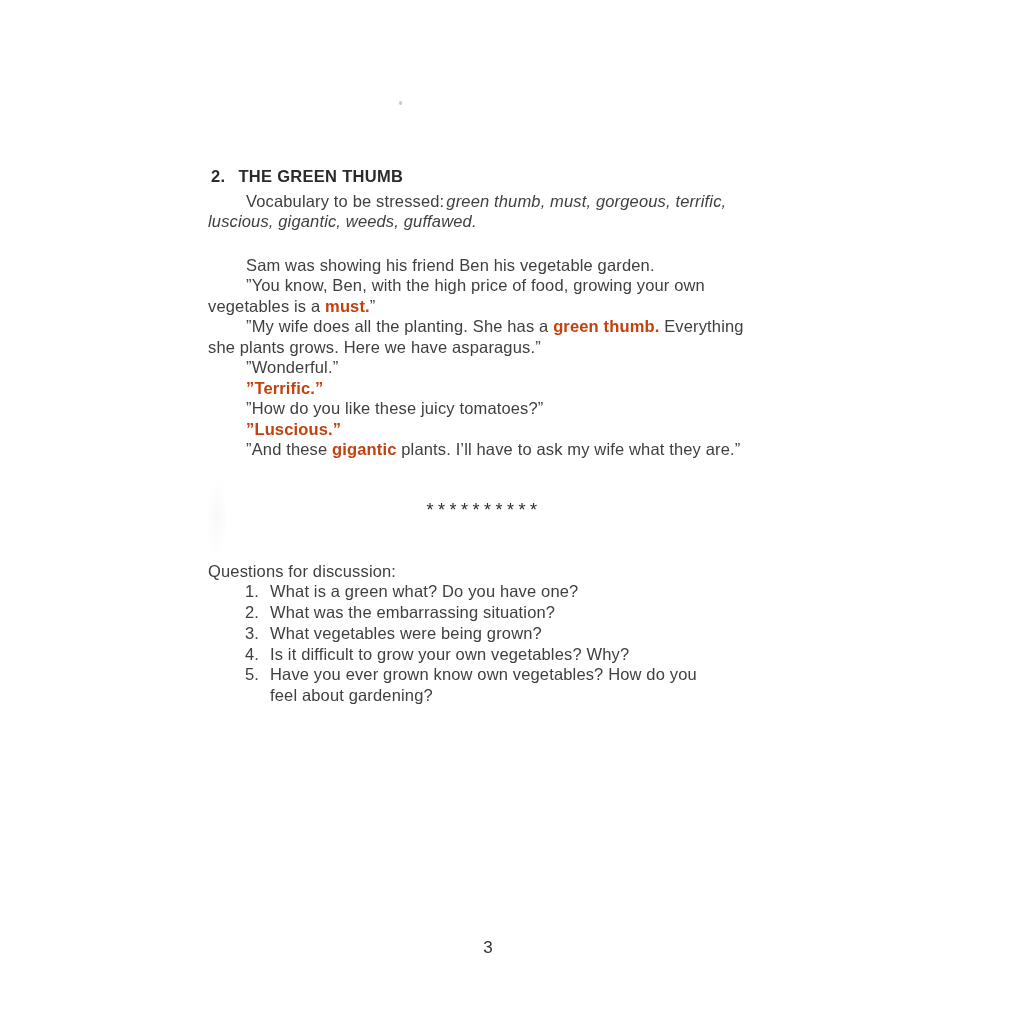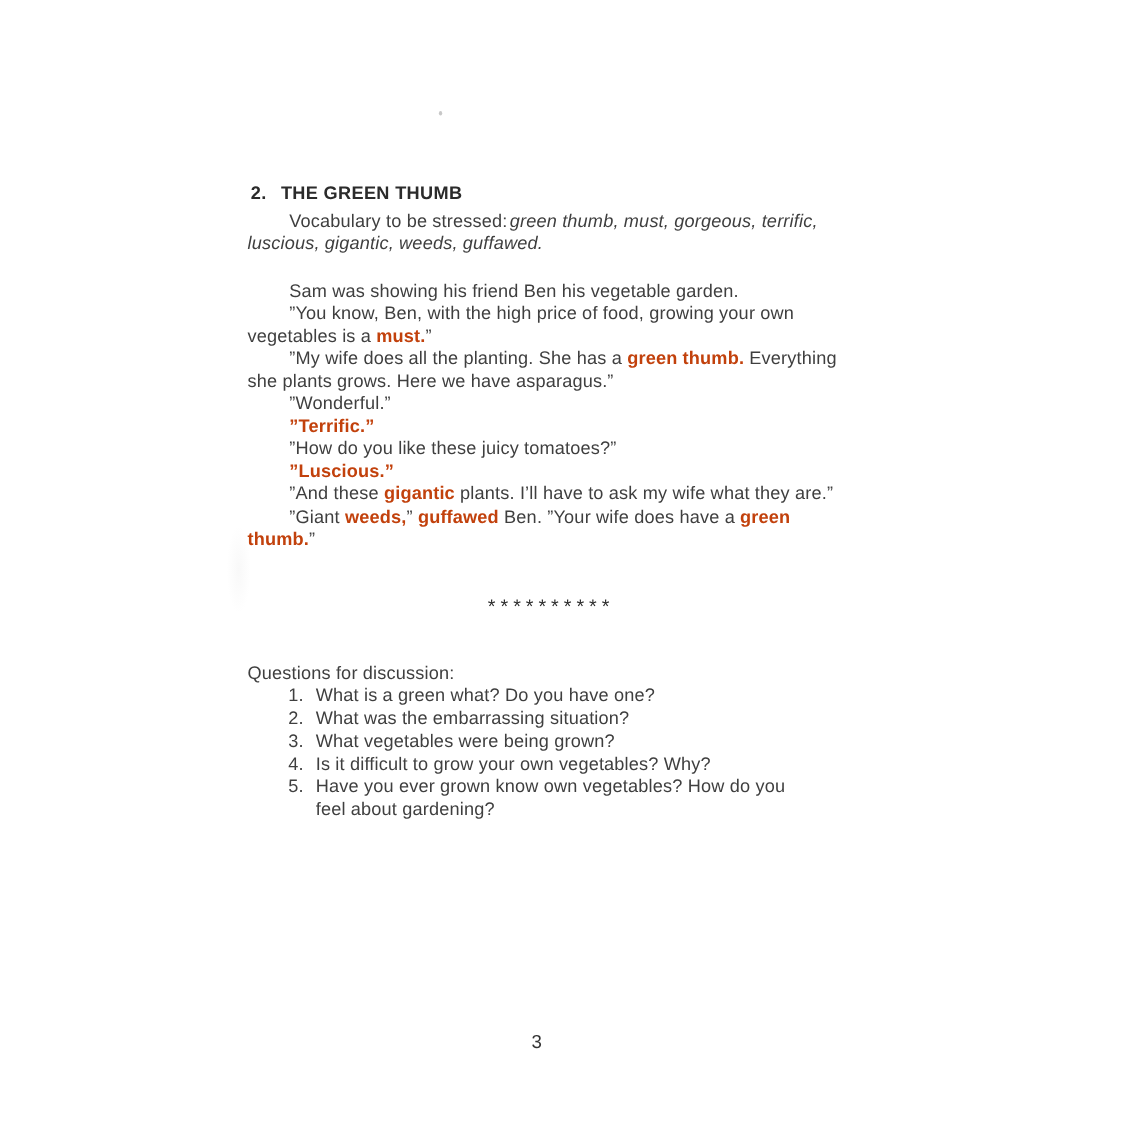--- a/index.html
+++ b/index.html
@@ -31,21 +31,21 @@
     position: absolute;
     left: 206px;
     top: 478px;
     width: 22px;
     height: 80px;
     background: radial-gradient(ellipse at center, #bdbdbd 0%, rgba(255,255,255,0) 70%);
     opacity: 0.10;
   }
   .content {
     position: absolute;
-    left: 225px;
+    left: 208px;
     top: 166px;
     width: 552px;
     font-size: 16.5px;
     line-height: 20.5px;
     letter-spacing: 0.15px;
   }
   .lesson-title {
     margin: 0 0 0 3px;
     font-size: 16.5px;
     font-weight: bold;
@@ -134,21 +134,20 @@
 
     <div class="story">
         <p><span>Sam was showing his friend Ben his vegetable garden.</span></p>
         <p><span>”You know, Ben, with the high price of food, growing your own vegetables is a </span><span class="b">must.</span><span>”</span></p>
         <p><span>”My wife does all the planting. She has a </span><span class="b">green thumb.</span><span> Everything she plants grows. Here we have asparagus.”</span></p>
         <p><span>”Wonderful.”</span></p>
         <p><span class="b">”Terrific.”</span></p>
         <p><span>”How do you like these juicy tomatoes?”</span></p>
         <p><span class="b">”Luscious.”</span></p>
         <p><span>”And these </span><span class="b">gigantic</span><span> plants. I’ll have to ask my wife what they are.”</span></p>
-        <p><span>”Giant </span><span class="b">weeds,</span><span>” </span><span class="b">guffawed</span><span> Ben. ”Your wife does have a </span><span class="b">green thumb.</span><span>”</span></p>
       </div>
 
     <div class="separator">**********</div>
 
     <div class="questions">
       <p class="q-label">Questions for discussion:</p>
       <div class="q-list">
           <div class="q-row">
             <span class="q-num">1.</span>
             <span class="q-text">What is a green what? Do you have one?</span>

